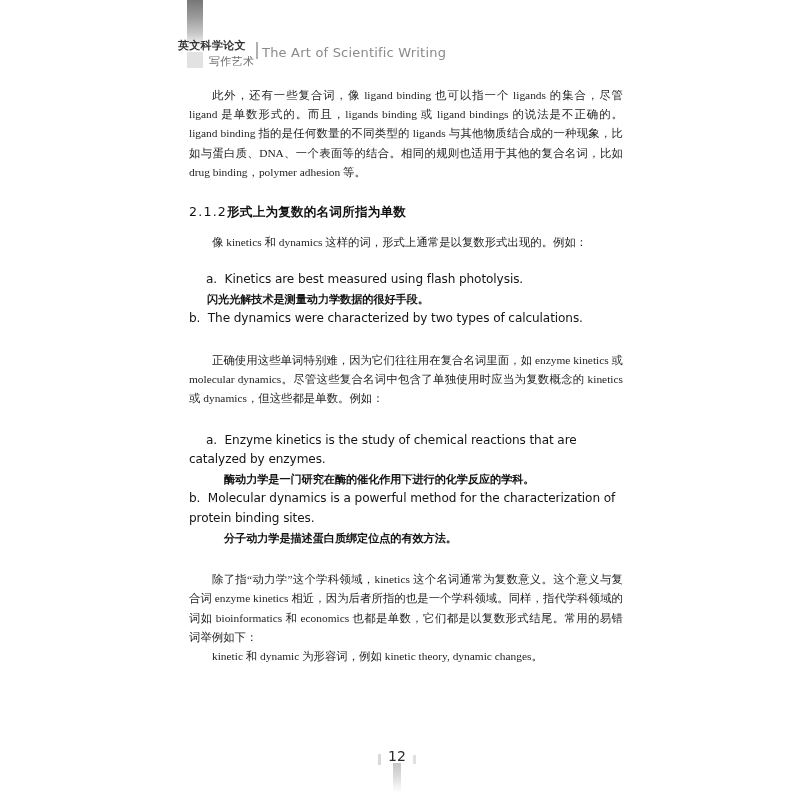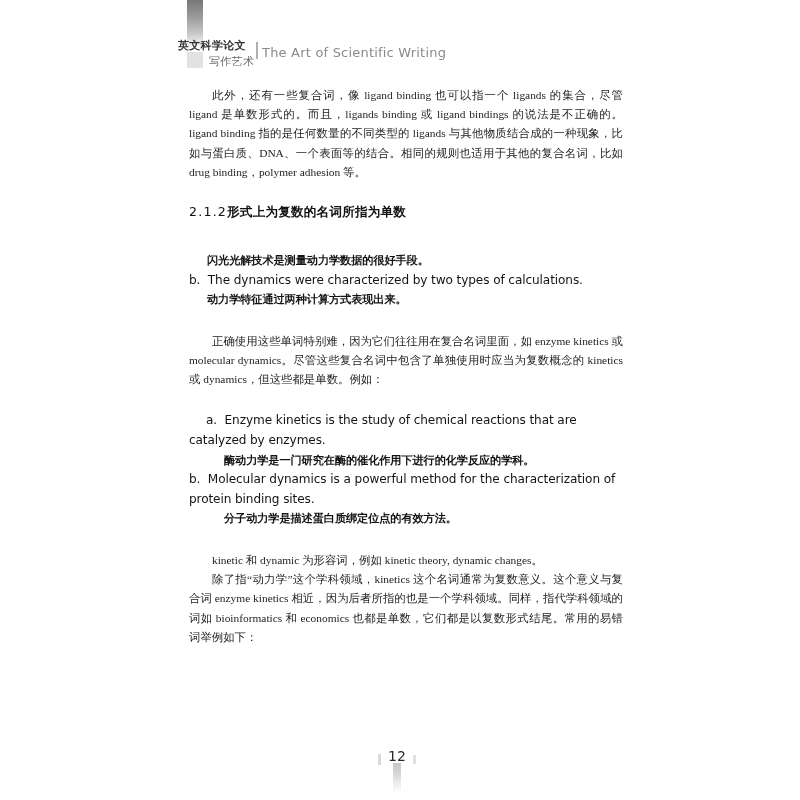--- a/index.html
+++ b/index.html
@@ -212,32 +212,33 @@
 
 
     <div class="sp22"></div>
 
     <h3 class="section">
       <span class="num">2.1.2</span><span class="ttl">形式上为复数的名词所指为单数</span>
     </h3>
 
     <div class="sp12"></div>
 
+    <p class="body">像 kinetics 和 dynamics 这样的词，形式上通常是以复数形式出现的。例如：</p>
 
     <div class="sp18"></div>
 
     <div class="example">
+      <div class="ex-en">
+        <span>a.</span>&nbsp;&nbsp;<span>Kinetics are best measured using flash photolysis.</span>
+      </div>
       <div class="ex-cn cont">
         <span>闪光光解技术是测量动力学数据的很好手段。</span>
       </div>
       <div class="ex-en cont">
         <span>b.</span>&nbsp;&nbsp;<span>The dynamics were characterized by two types of calculations.</span>
-      </div>
-      <div class="ex-cn cont">
-        <span>动力学特征通过两种计算方式表现出来。</span>
       </div>
     </div>
 
     <div class="sp22"></div>
 
     <p class="body">正确使用这些单词特别难，因为它们往往用在复合名词里面，如 enzyme kinetics 或 molecular dynamics。尽管这些复合名词中包含了单独使用时应当为复数概念的 kinetics 或 dynamics，但这些都是单数。例如：</p>
 
     <div class="sp22"></div>
 
     <div class="example">
@@ -250,23 +251,23 @@
       <div class="ex-en cont">
         <span>b.</span>&nbsp;&nbsp;<span>Molecular dynamics is a powerful method for the characterization of protein binding sites.</span>
       </div>
       <div class="ex-cn">
         <span>分子动力学是描述蛋白质绑定位点的有效方法。</span>
       </div>
     </div>
 
     <div class="sp22"></div>
 
+    <p class="body">除了指“动力学”这个学科领域，kinetics 这个名词通常为复数意义。这个意义与复合词 enzyme kinetics 相近，因为后者所指的也是一个学科领域。同样，指代学科领域的词如 bioinformatics 和 economics 也都是单数，它们都是以复数形式结尾。常用的易错词举例如下：</p>
+
     <p class="body noindent" style="text-indent:23px;">kinetic 和 dynamic 为形容词，例如 kinetic theory, dynamic changes。</p>
-
-    <p class="body">除了指“动力学”这个学科领域，kinetics 这个名词通常为复数意义。这个意义与复合词 enzyme kinetics 相近，因为后者所指的也是一个学科领域。同样，指代学科领域的词如 bioinformatics 和 economics 也都是单数，它们都是以复数形式结尾。常用的易错词举例如下：</p>
 
   </div>
 
   <div id="footer">
     <div class="ft-tick-l"></div>
     <div class="ft-tick-r"></div>
     <div class="ft-num">12</div>
     <div class="ft-gradbar"></div>
   </div>
 

